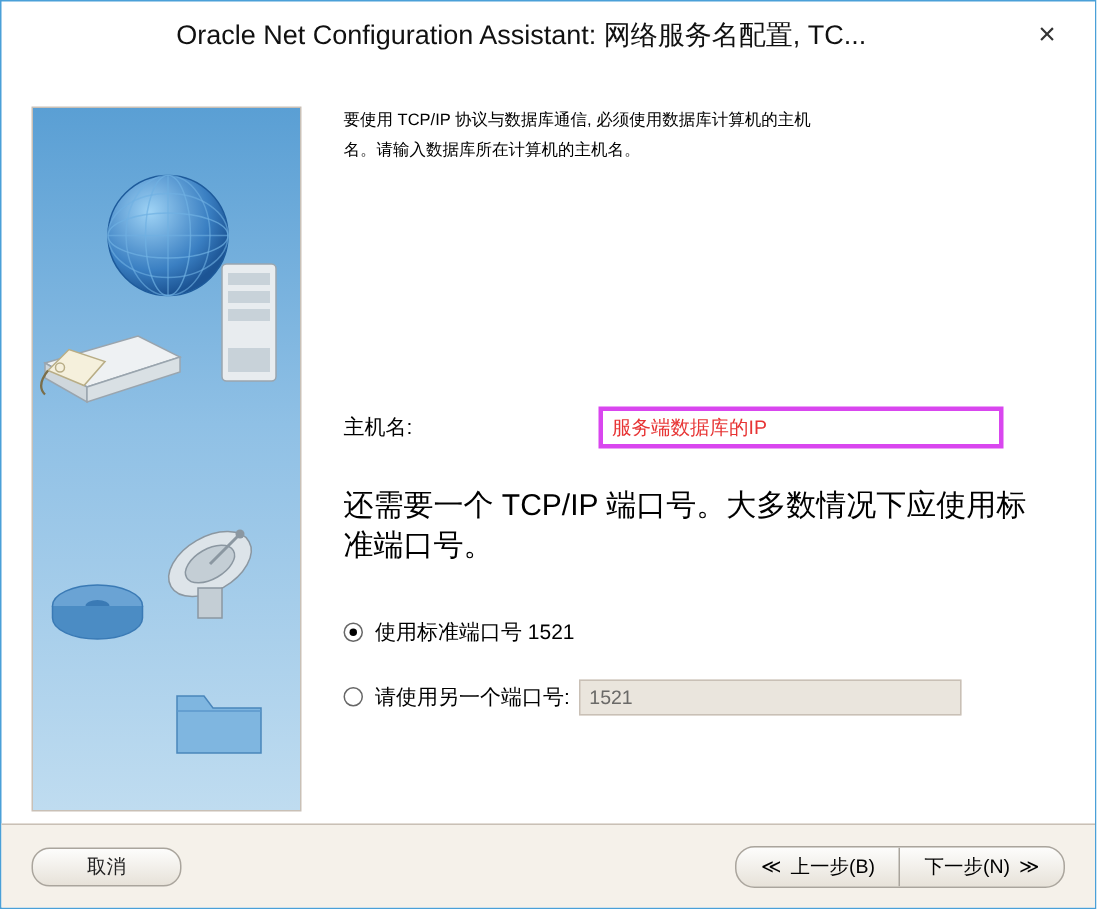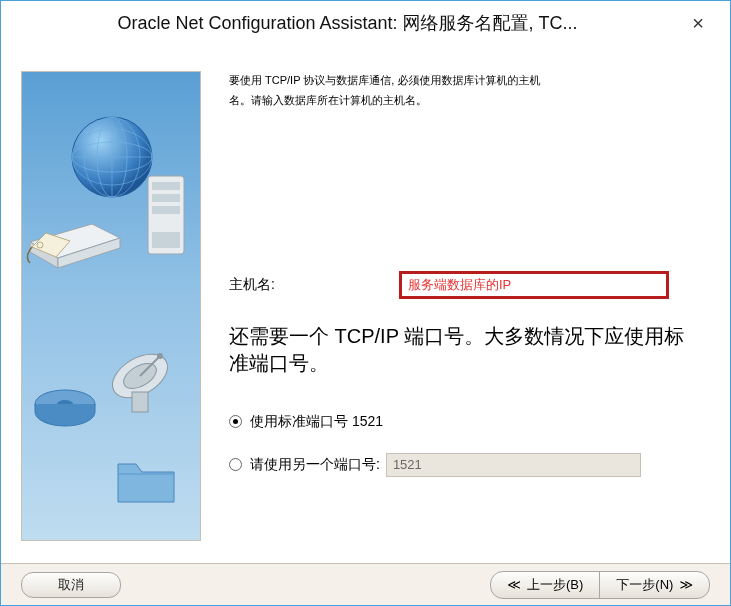--- a/index.html
+++ b/index.html
@@ -73,21 +73,21 @@
   }
   .host-row .label {
     width: 170px;
   }
   .host-row .input-wrap {
     flex: 1;
   }
   .host-input {
     width: 270px;
     height: 28px;
-    border: 3px solid #b91c1c;
+    border: 3px solid #d946ef;
     padding: 0 6px;
     font-size: 13px;
     color: #e73434;
     font-family: inherit;
     outline: none;
   }
   .port-text {
     margin-bottom: 36px;
     font-size: 20px;
   }
@@ -118,21 +118,21 @@
     height: 24px;
     border: 1px solid #c9c0b6;
     background: #eae5dd;
     padding: 4px 6px;
     color: #6b6a68;
     font-size: 13px;
     font-family: inherit;
     margin-left: 6px;
   }
   .footer {
-    height: 42px;
+    height: 56px;
     border-top: 1px solid #c9c0b6;
     background: #f5f1ea;
     display: flex;
     align-items: center;
     padding: 16px 20px;
   }
   .btn {
     min-width: 100px;
     height: 26px;
     border: 1px solid #aaa59d;

